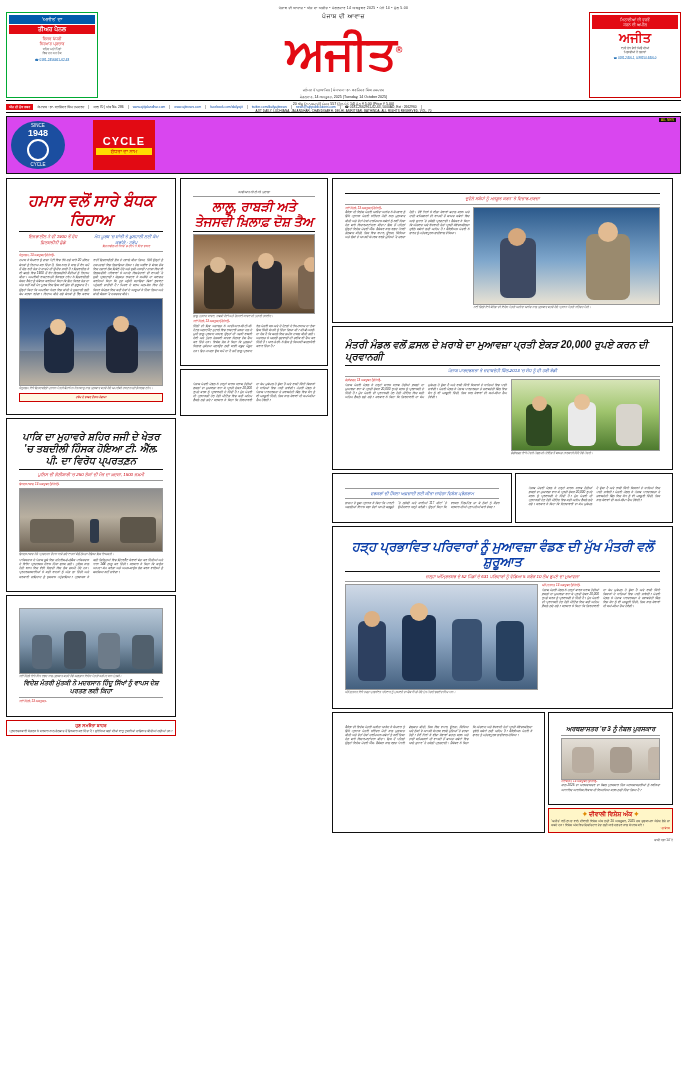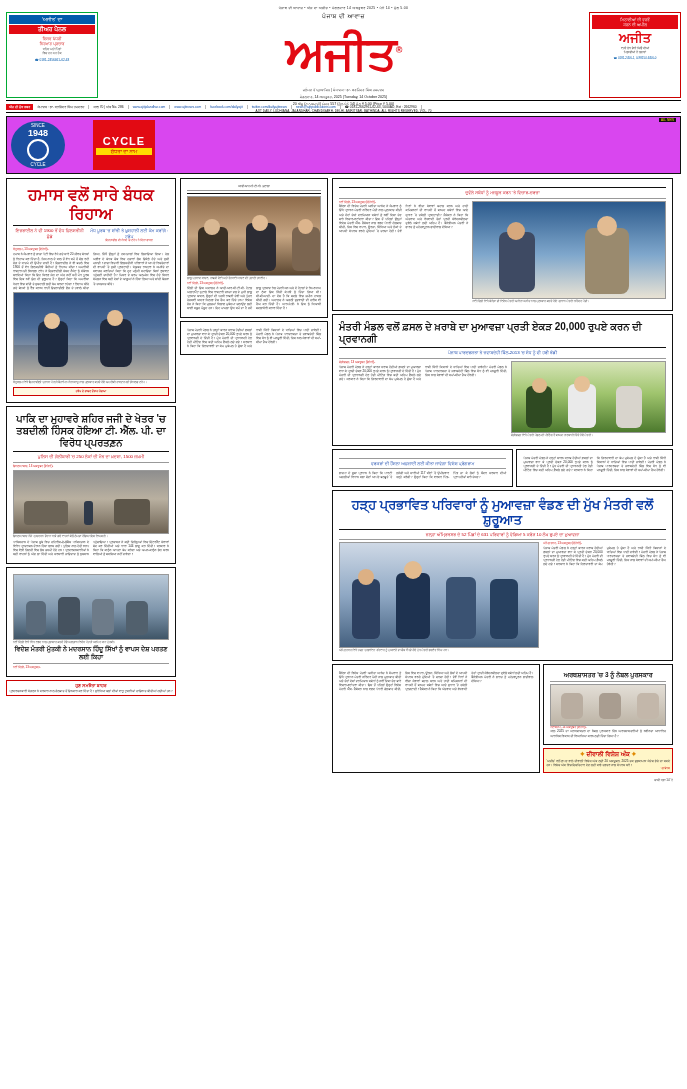--- a/index.html
+++ b/index.html
@@ -54,21 +54,21 @@
   .cy-right .cr2{font-size:5px;background:#ffdd00;color:#c00;width:90%;text-align:center;margin-top:1px;}
   .cy-new{position:absolute;right:4px;top:1px;background:#111;color:#ffdd00;font-size:3px;padding:0 2px;}
 
   
   .main{display:flex;gap:4px;margin-top:4px;}
   .col{display:flex;flex-direction:column;gap:3px;}
   .c1{width:170px;}
   .c2{width:148px;}
   .c3{width:341px;}
 
-  .hl{border:1px solid #111;padding:6px;}
+  .hl{border:1px solid #111;padding:12px;font-style:italic;}
   .head-red{color:#c9000d;font-weight:bold;}
   .head-blue{color:#0a3da8;font-weight:bold;}
   .head-black{color:#111;font-weight:bold;}
 
   .h1{font-size:16px;line-height:19px;}
   .h2{font-size:13px;line-height:15px;}
   .h3{font-size:10px;line-height:12px;}
   .h4{font-size:8px;line-height:10px;}
   .h5{font-size:6.4px;line-height:8px;}
 
@@ -237,20 +237,21 @@
           <div class="ad-sub">ਪ੍ਰਦਰਸ਼ਨਕਾਰੀ ਸੰਗਠਨ ਨੇ ਸਰਕਾਰ ਨਾਲ ਗੱਲਬਾਤ ਤੋਂ ਇਨਕਾਰ ਕਰ ਦਿੱਤਾ ਹੈ। ਸੁਰੱਖਿਆ ਬਲਾਂ ਦੀਆਂ ਵਾਧੂ ਟੁਕੜੀਆਂ ਤਾਇਨਾਤ ਕੀਤੀਆਂ ਗਈਆਂ ਹਨ।</div>
         </div>
       </div>
     </div>
 
     <div class="col c2">
 
       <div class="hl">
         <div class="micro" style="text-align:center;color:#111">ਆਈ.ਆਰ.ਸੀ.ਟੀ.ਸੀ. ਘੁਟਾਲਾ</div>
         <div class="rule-thin"></div>
+        <div class="head-red h2" style="text-align:center">ਲਾਲੂ, ਰਾਬੜੀ ਅਤੇ ਤੇਜਸਵੀ ਖ਼ਿਲਾਫ਼ ਦੋਸ਼ ਤੈਅ</div>
         <div class="rule"></div>
         <div class="photo ph-meet" style="height:78px">
           <div class="blob" style="left:10px;top:30px;width:30px;height:44px;background:#3a3024;border-radius:6px"></div>
           <div class="blob" style="left:16px;top:22px;width:16px;height:16px;background:#d9b893"></div>
           <div class="blob" style="left:58px;top:26px;width:30px;height:48px;background:#2b2b33;border-radius:6px"></div>
           <div class="blob" style="left:64px;top:18px;width:16px;height:16px;background:#e0bb94"></div>
           <div class="blob" style="left:104px;top:30px;width:28px;height:44px;background:#7b6550;border-radius:6px"></div>
           <div class="blob" style="left:110px;top:22px;width:15px;height:15px;background:#dcb48c"></div>
         </div>
         <div class="cap">ਲਾਲੂ ਪ੍ਰਸਾਦ ਯਾਦਵ, ਰਾਬੜੀ ਦੇਵੀ ਅਤੇ ਤੇਜਸਵੀ ਯਾਦਵ ਦੀ ਪੁਰਾਣੀ ਤਸਵੀਰ।</div>

